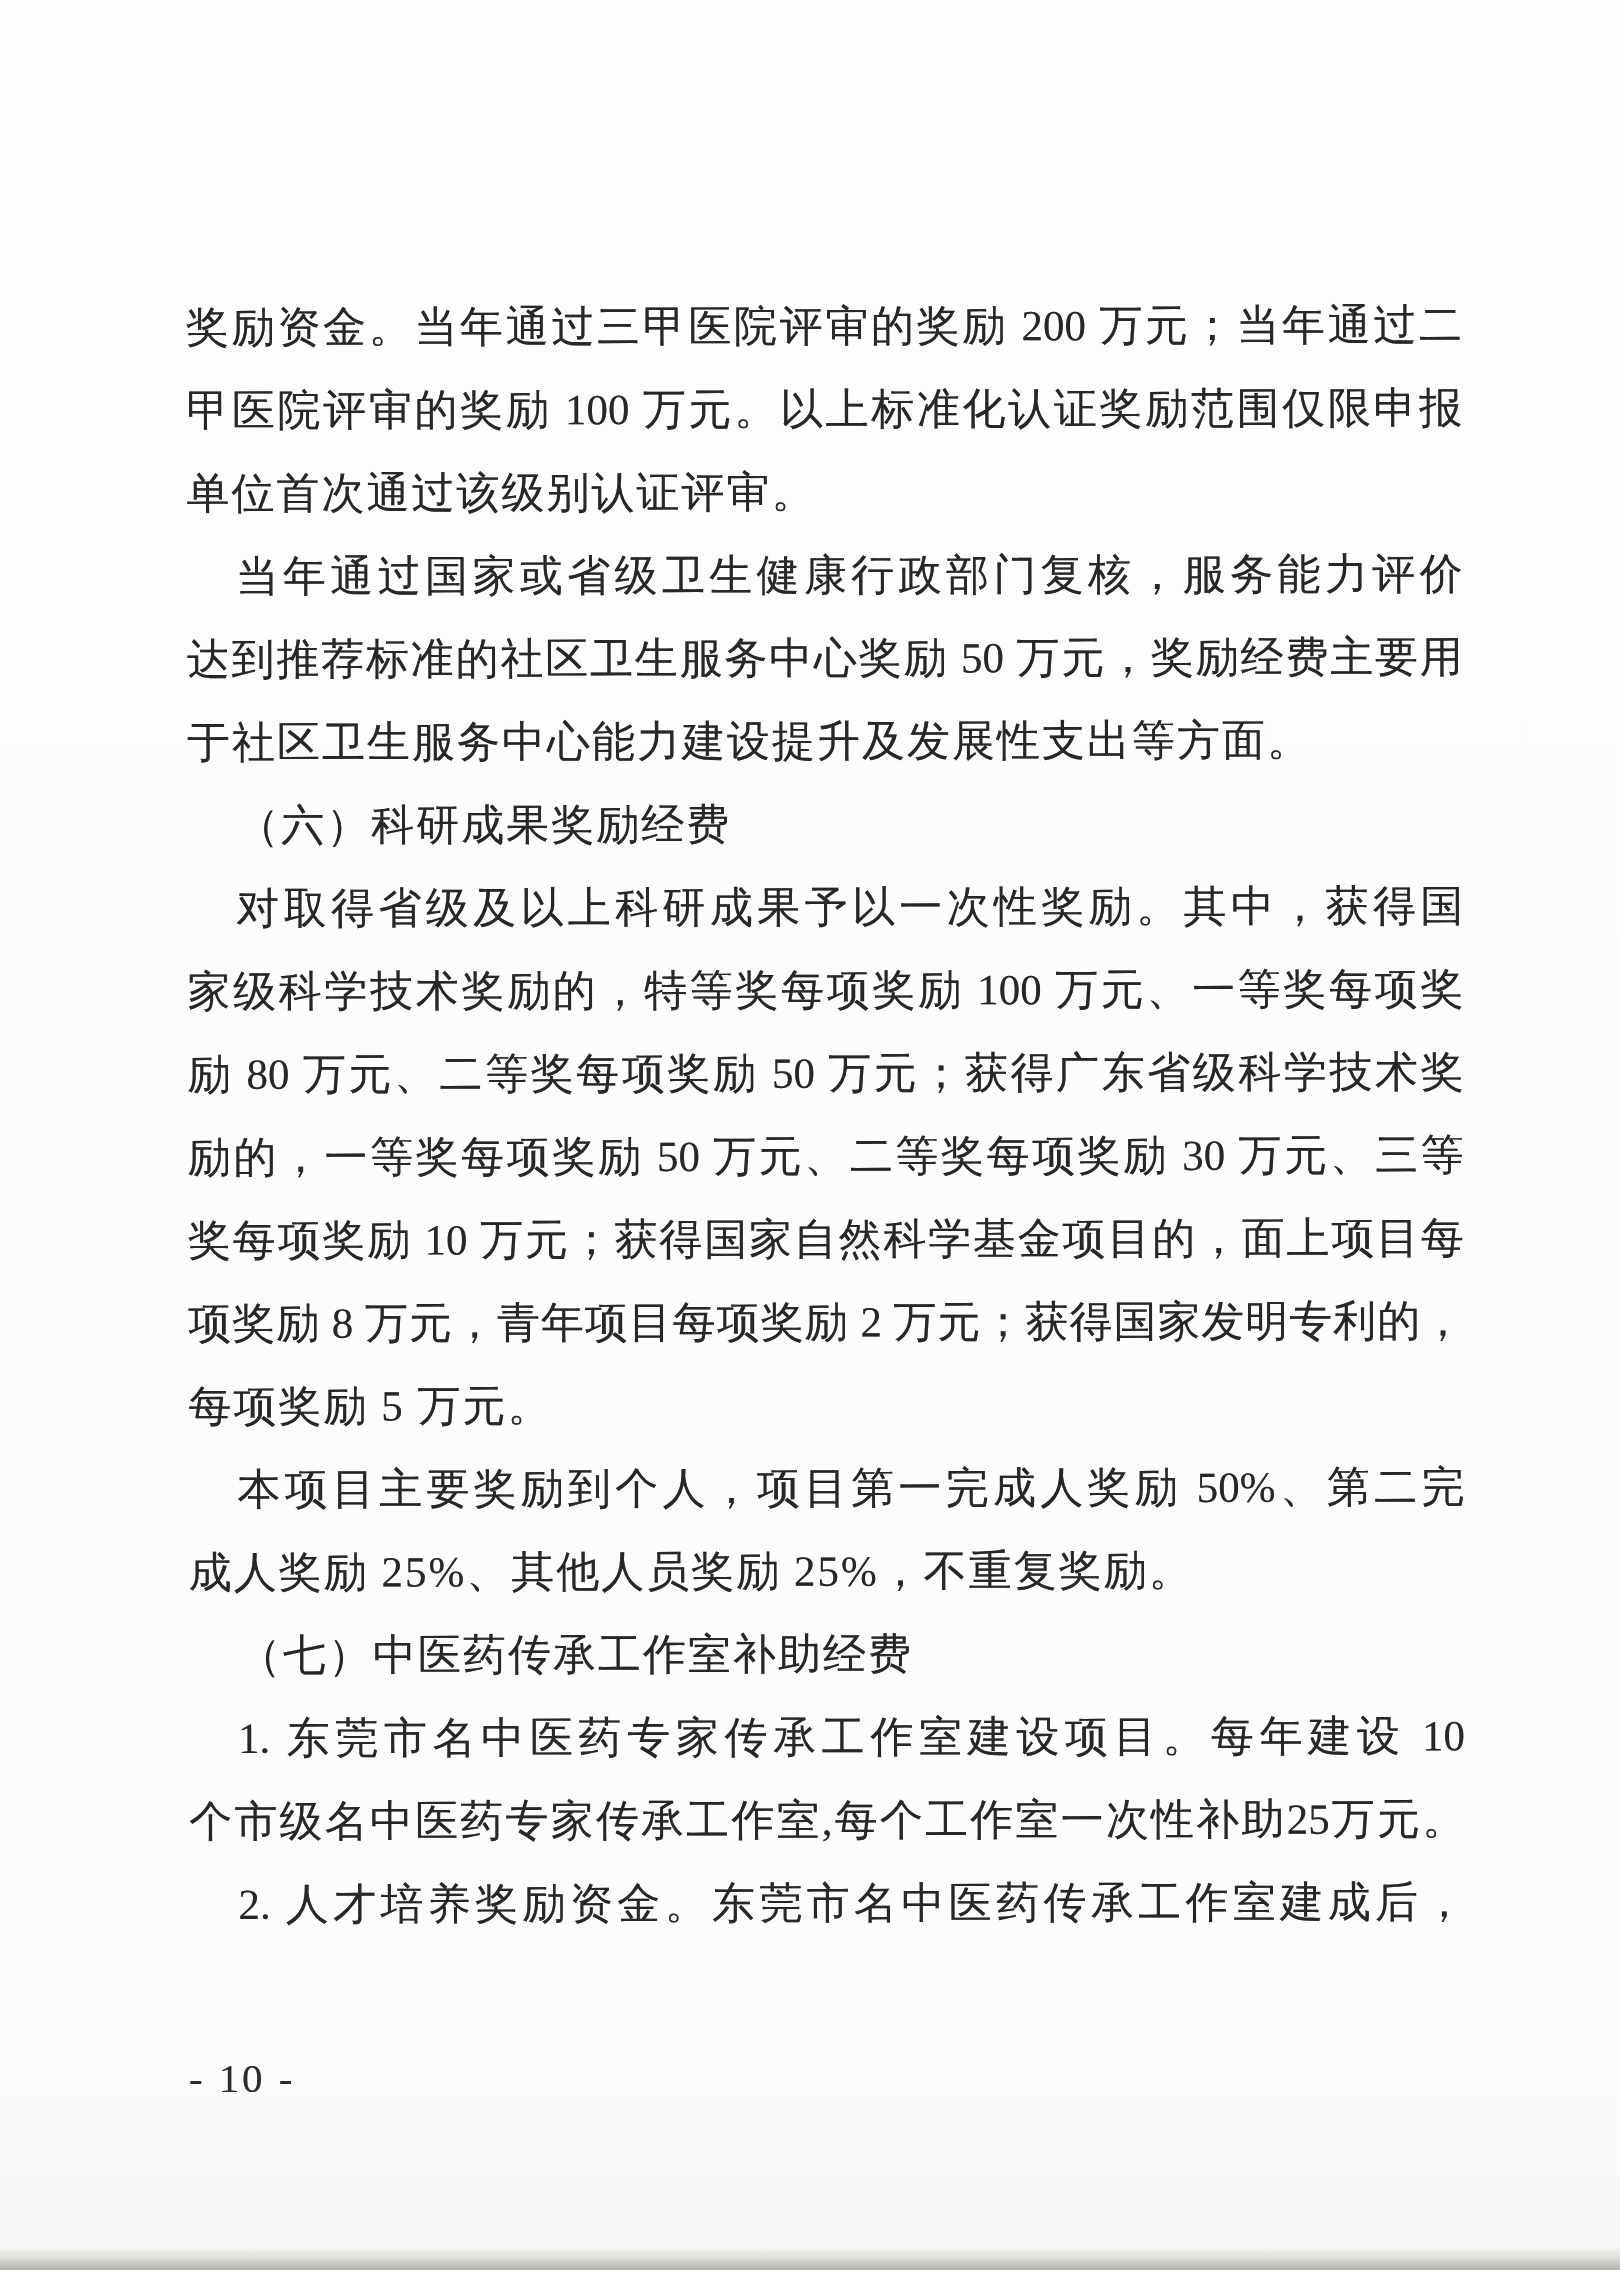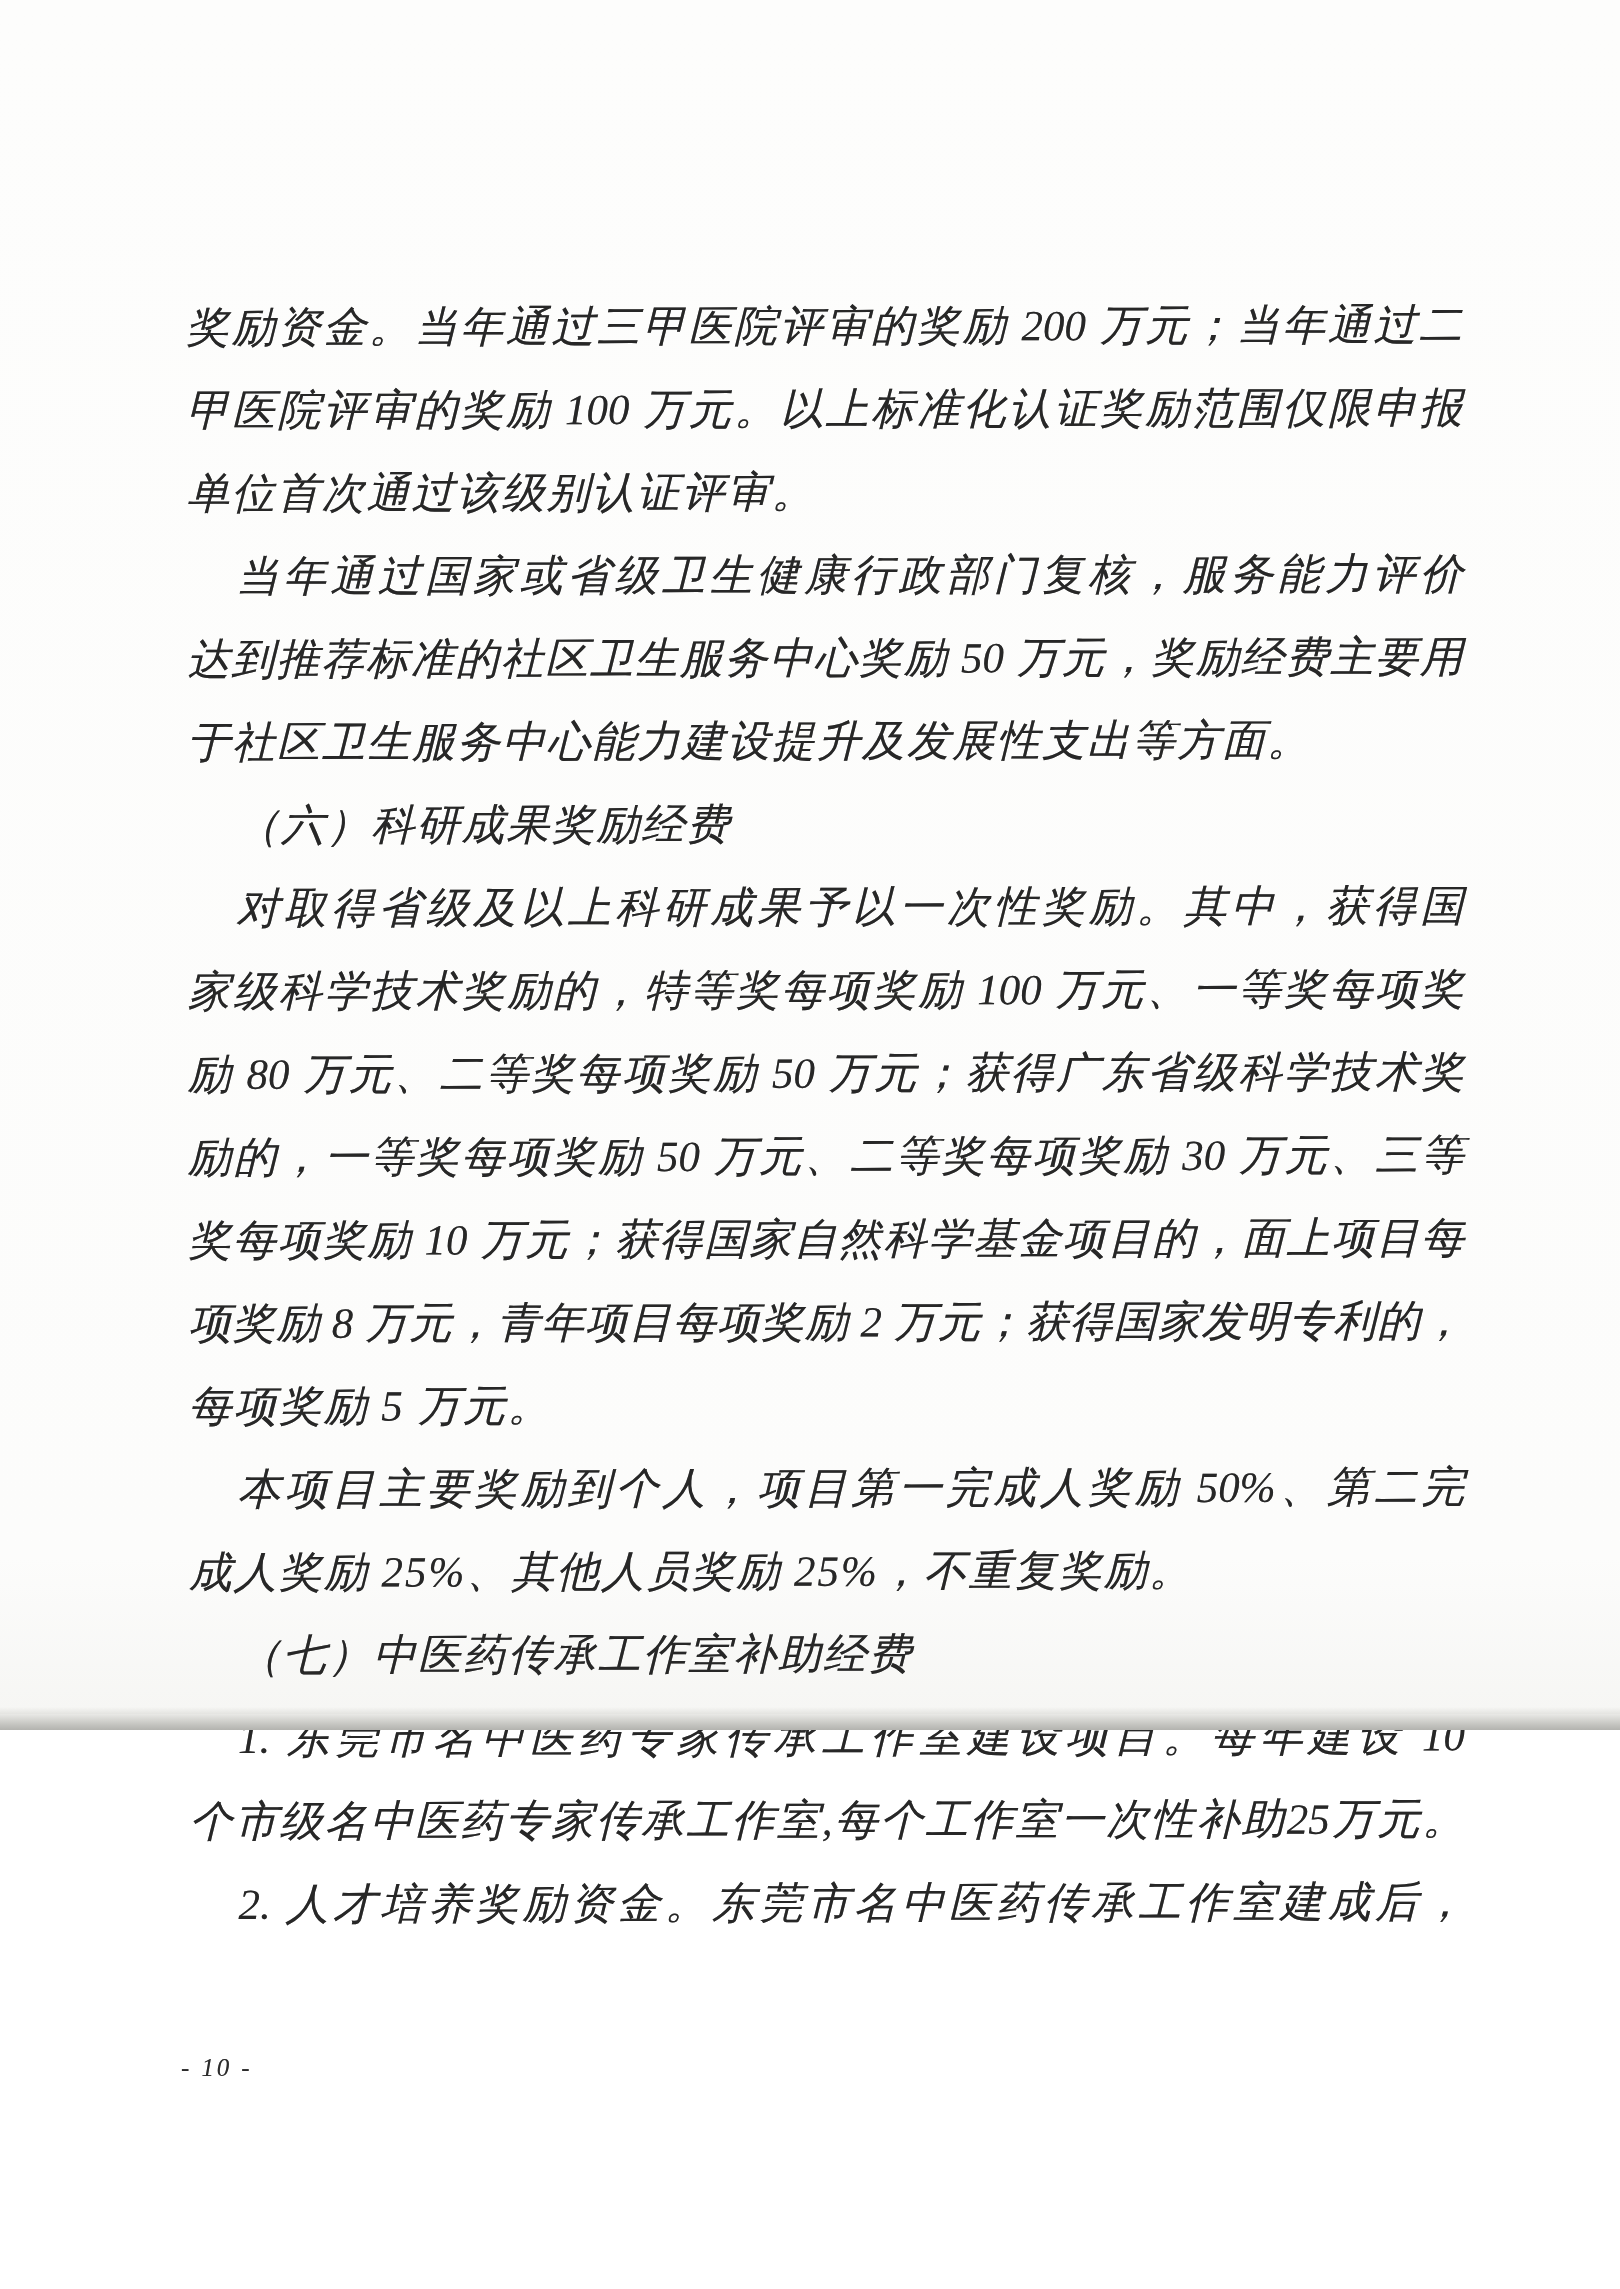--- a/index.html
+++ b/index.html
@@ -6,25 +6,24 @@
     margin: 0;
     padding: 0;
     width: 1620px;
     height: 2290px;
     background: #ffffff;
     overflow: hidden;
   }
   .page {
     position: relative;
     width: 1620px;
-    height: 1730px;
+    height: 2270px;
     background: linear-gradient(180deg, #fdfdfc 0%, #fcfcfb 90%, #f6f6f4 99%);
     font-family: "Liberation Serif", "DejaVu Serif", serif;
     color: #272727;
-    font-style: italic;
   }
   .text-body {
     position: absolute;
     left: 186px;
     top: 286px;
     width: 1276px;
     transform: rotate(-0.12deg);
     transform-origin: left top;
   }
   .line {
@@ -39,23 +38,23 @@
   .line.justify {
     letter-spacing: 0;
     text-align: justify;
     text-align-last: justify;
   }
   .line.indent {
     padding-left: 49px;
   }
   .page-number {
     position: absolute;
-    left: 181px;
+    left: 189px;
     top: 2054px;
-    font-size: 25px;
+    font-size: 41px;
     letter-spacing: 2.9px;
     color: #2c2c2c;
     text-shadow: 0 0 0.6px rgba(40,40,40,0.5);
   }
   .scan-edge-bottom {
     position: absolute;
     left: 0;
     bottom: 0;
     width: 1620px;
     height: 15.7px;

